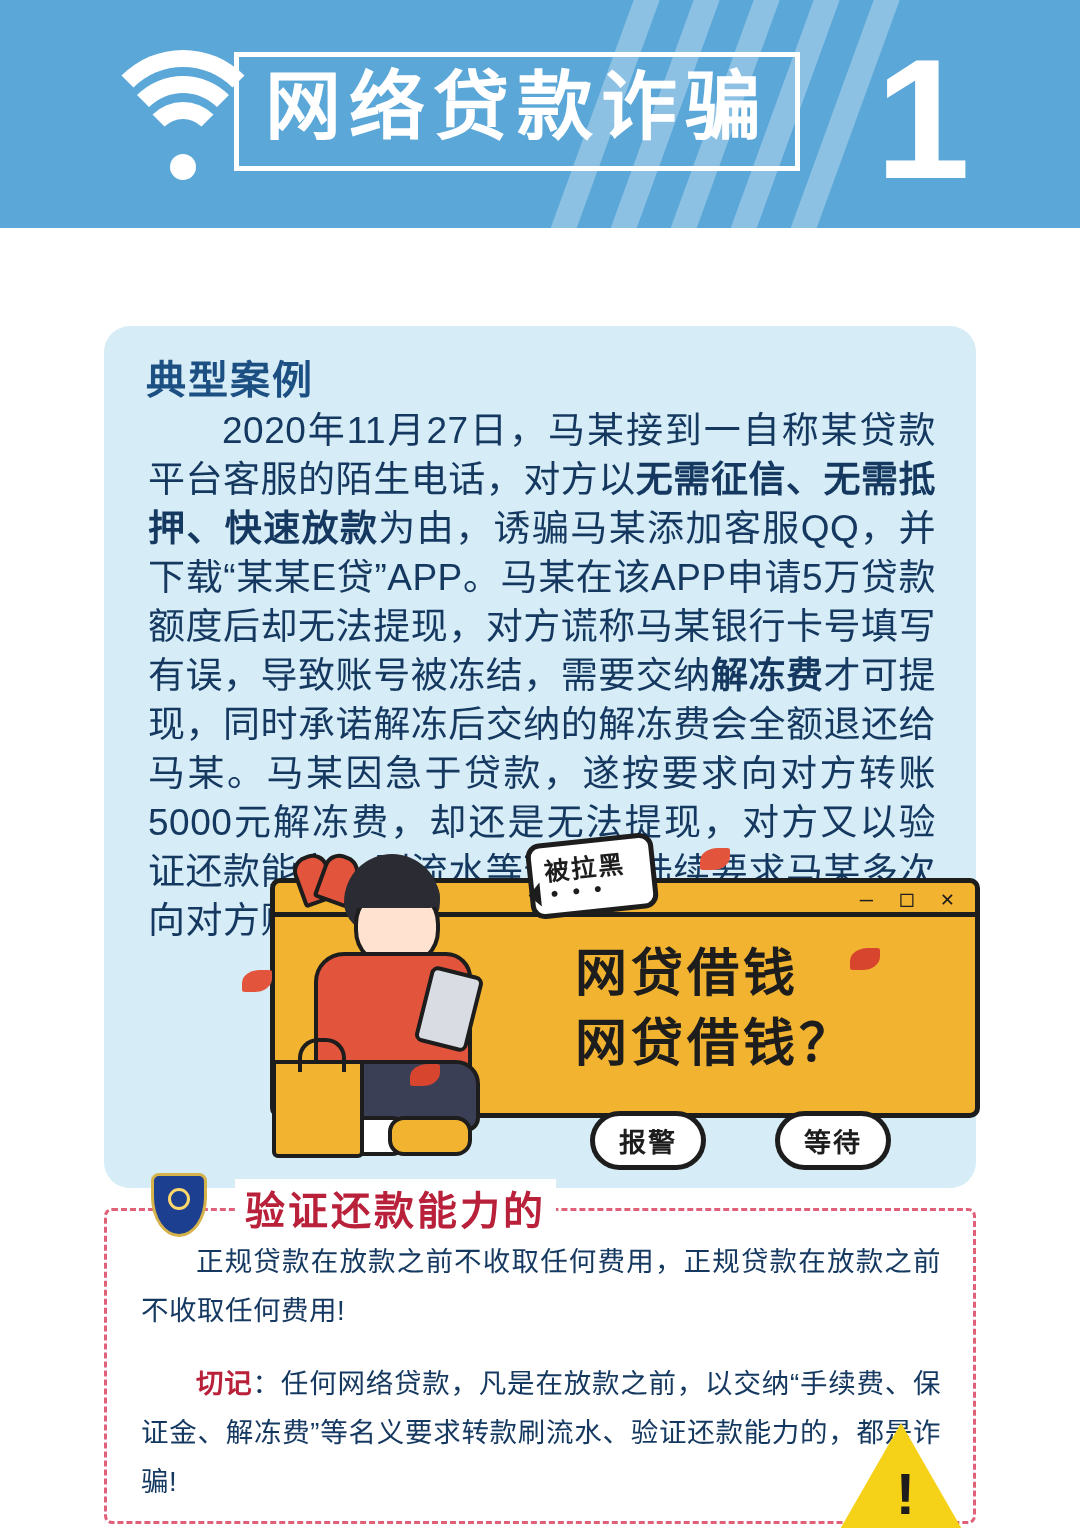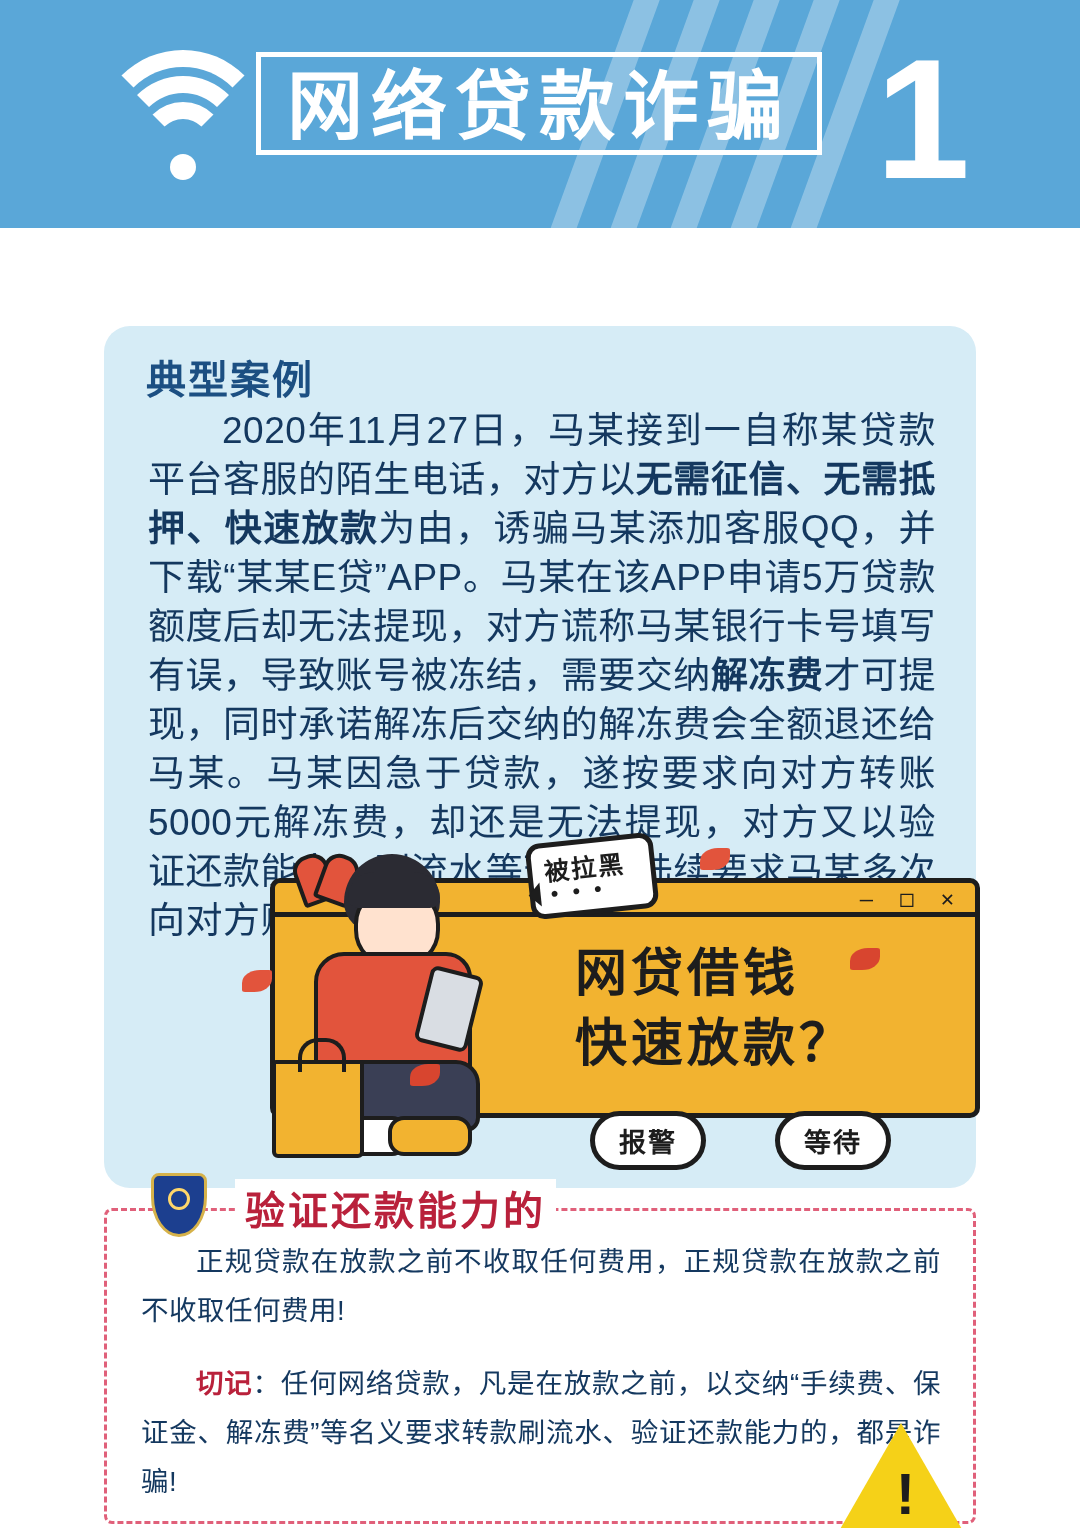--- a/index.html
+++ b/index.html
@@ -70,24 +70,24 @@
     left: 50%;
     top: 104px;
     width: 26px; height: 26px;
     margin-left: -13px;
     border-radius: 50%;
     background: #ffffff;
   }
 
   .title-box {
     position: absolute;
-    left: 256px;
+    left: 234px;
     top: 52px;
     border: 5px solid #ffffff;
-    padding: 6px 26px 0 26px;
+    padding: 6px 26px 16px 26px;
   }
   .title-text {
     font-family: "DejaVu Sans", "Liberation Sans", sans-serif;
     font-size: 76px;
     font-weight: bold;
     color: #ffffff;
     letter-spacing: 8px;
     line-height: 1.15;
     white-space: nowrap;
   }
@@ -377,21 +377,21 @@
   <div class="case-title">典型案例</div>
   <div class="case-body">2020年11月27日，马某接到一自称某贷款平台客服的陌生电话，对方以<b>无需征信、无需抵押、快速放款</b>为由，诱骗马某添加客服QQ，并下载“某某E贷”APP。马某在该APP申请5万贷款额度后却无法提现，对方谎称马某银行卡号填写有误，导致账号被冻结，需要交纳<b>解冻费</b>才可提现，同时承诺解冻后交纳的解冻费会全额退还给马某。马某因急于贷款，遂按要求向对方转账5000元解冻费，却还是无法提现，对方又以验证还款能力、刷流水等理由，陆续要求马某多次向对方账户转账<b>共计8万余元</b>，后将马某拉黑。</div>
 
   <div class="illus">
 
     <div class="illus-box">
       <div class="bar">
         <div class="win-ctl">— □ ✕</div>
       </div>
       <div class="illus-line1">网贷借钱</div>
-      <div class="illus-line2">快速放款？</div>
+      <div class="illus-line2">网贷借钱？</div>
     </div>
 
     <div class="bubble">
       <span>被拉黑</span>
       <div class="dots">• • •</div>
     </div>
 
     <div class="person">
       <div class="heart">
           <i></i>

